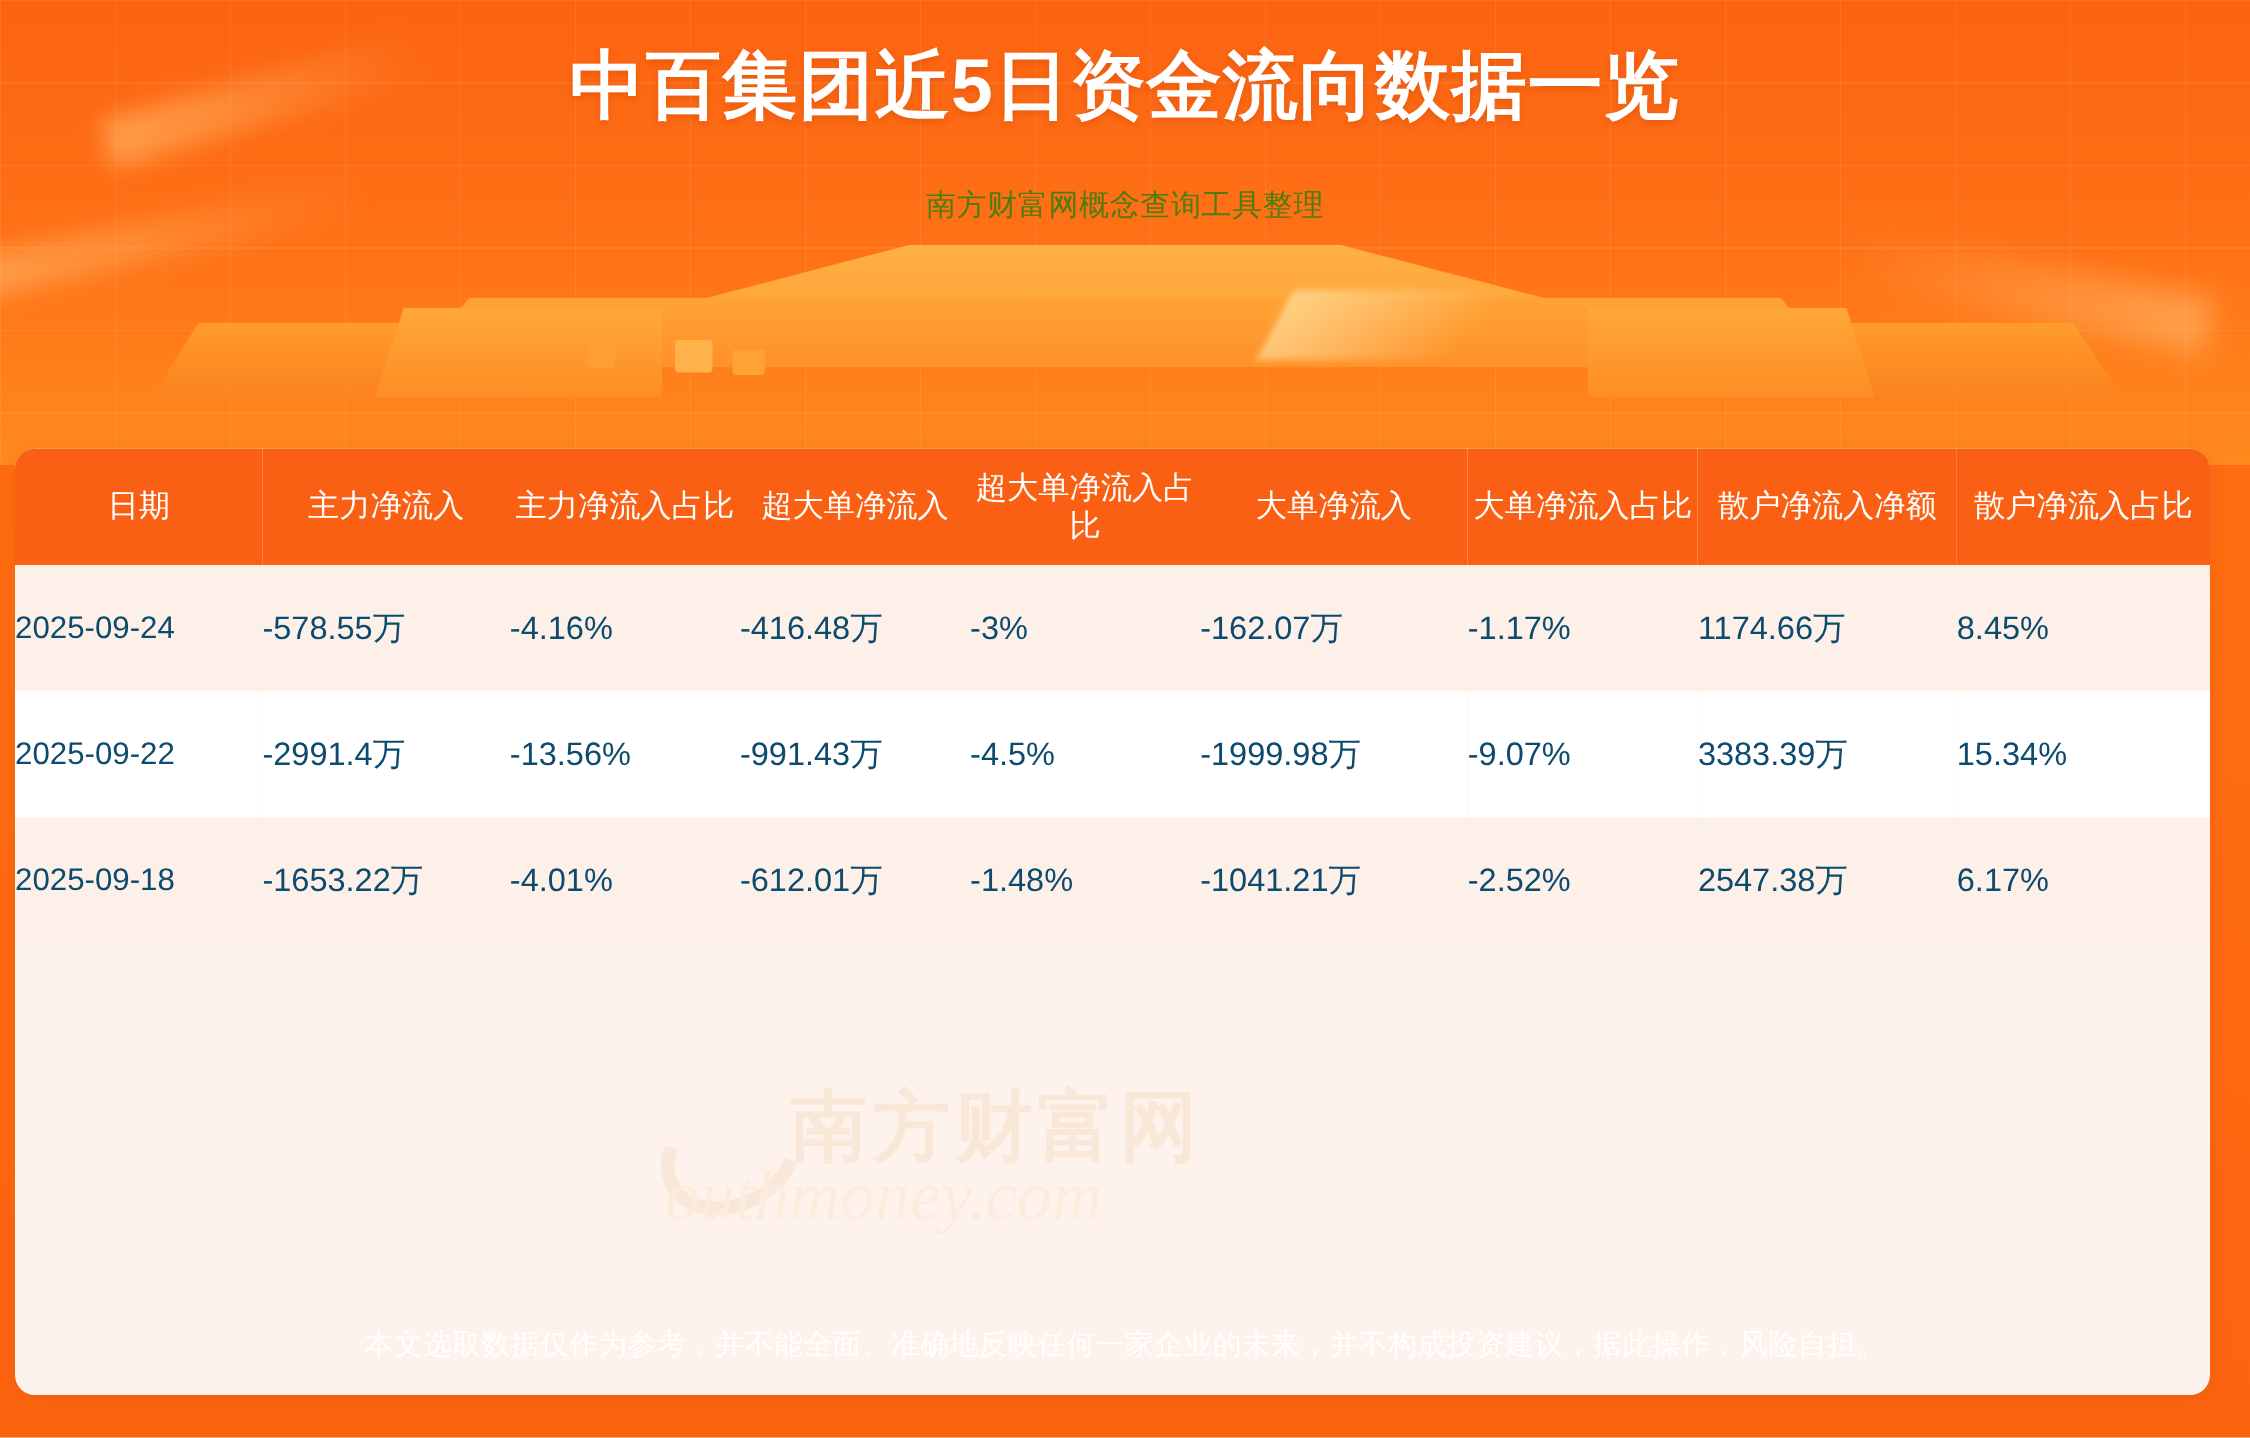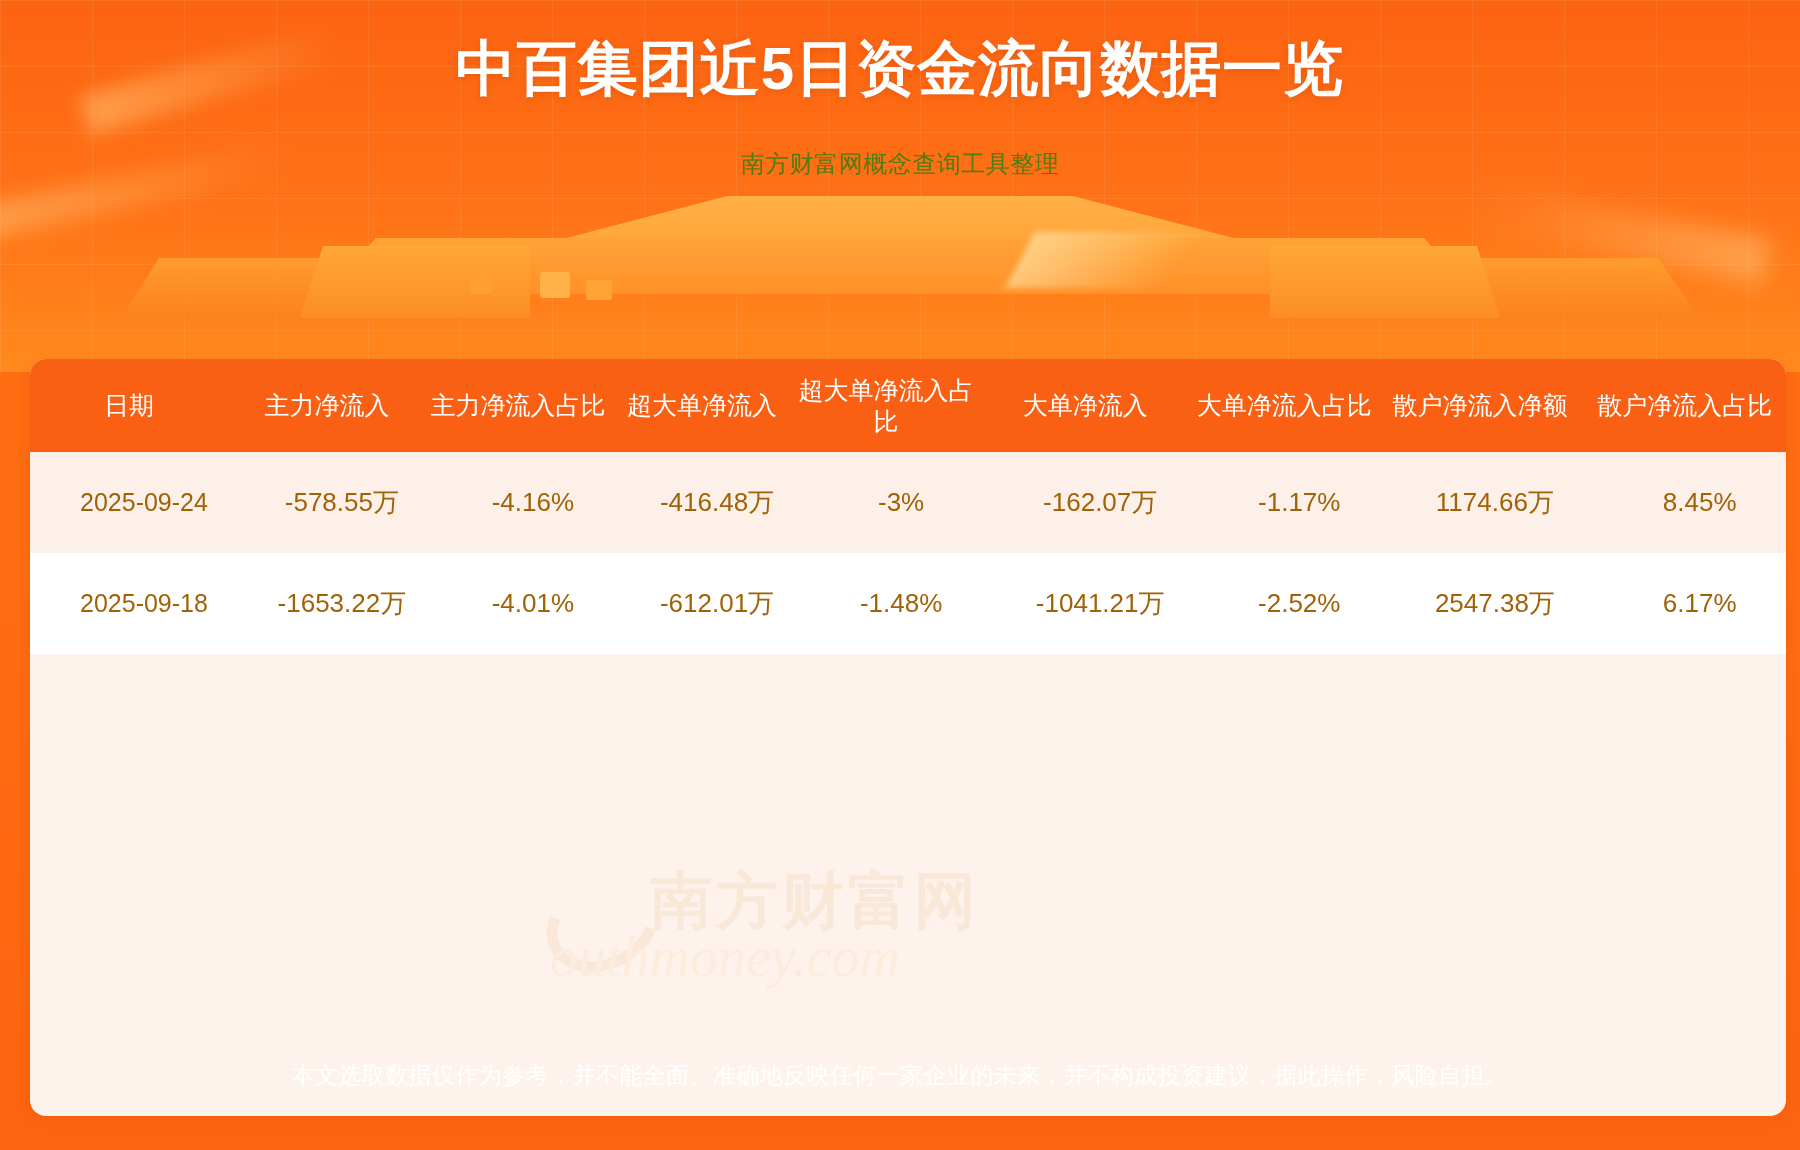--- a/index.html
+++ b/index.html
@@ -90,35 +90,35 @@
     text-shadow: 0 2px 6px rgba(170,55,0,.28);
   }
   .subtitle {
     position: absolute; left: 0; top: 148px; width: 1800px;
     text-align: center; color: #4d7c0f;
     font-size: 24px; font-weight: 400; letter-spacing: .5px;
   }
 
   
   .card {
-    position: absolute; left: 30px; top: 359px; width: 1756px; height: 757px;
+    position: absolute; left: 12px; top: 359px; width: 1756px; height: 757px;
     background: #fdf3ec; border-radius: 16px; overflow: hidden;
     box-shadow: 0 2px 14px rgba(150,50,0,.12);
   }
   table { width: 100%; border-collapse: collapse; table-layout: fixed; }
   thead th {
     background: #fa6013; color: #fff;
     font-size: 25px; font-weight: 400; line-height: 1.22;
     height: 93px; vertical-align: middle; text-align: center;
     padding: 4px 2px;
   }
   tbody td {
-    height: 101px; text-align: center; vertical-align: middle;
-    font-size: 26px; color: #a16207; font-weight: 400;
-    position: relative; z-index: 2; padding-left: 30px;
+    height: 101px; text-align: left; vertical-align: middle;
+    font-size: 26px; color: #0c4a6e; font-weight: 400;
+    position: relative; z-index: 2;
   }
   tbody tr:nth-child(odd)  td { background: #fcf0e8; }
   tbody tr:nth-child(even) td { background: #ffffff; }
   tbody tr td:first-child { font-size: 25px; }
 
   
   col.c0 { width: 172px; }
   col.c1 { width: 172px; }
   col.c2 { width: 160px; }
   col.c3 { width: 160px; }
@@ -220,20 +220,31 @@
         <td>-578.55万</td>
         <td>-4.16%</td>
         <td>-416.48万</td>
         <td>-3%</td>
         <td>-162.07万</td>
         <td>-1.17%</td>
         <td>1174.66万</td>
         <td>8.45%</td>
       </tr>
       <tr>
+        <td>2025-09-22</td>
+        <td>-2991.4万</td>
+        <td>-13.56%</td>
+        <td>-991.43万</td>
+        <td>-4.5%</td>
+        <td>-1999.98万</td>
+        <td>-9.07%</td>
+        <td>3383.39万</td>
+        <td>15.34%</td>
+      </tr>
+      <tr>
         <td>2025-09-18</td>
         <td>-1653.22万</td>
         <td>-4.01%</td>
         <td>-612.01万</td>
         <td>-1.48%</td>
         <td>-1041.21万</td>
         <td>-2.52%</td>
         <td>2547.38万</td>
         <td>6.17%</td>
       </tr>

